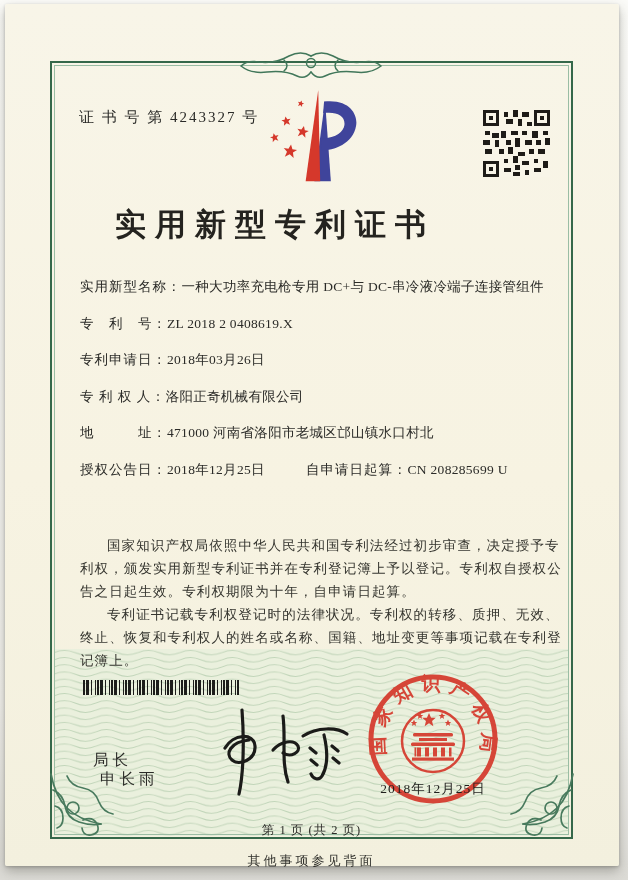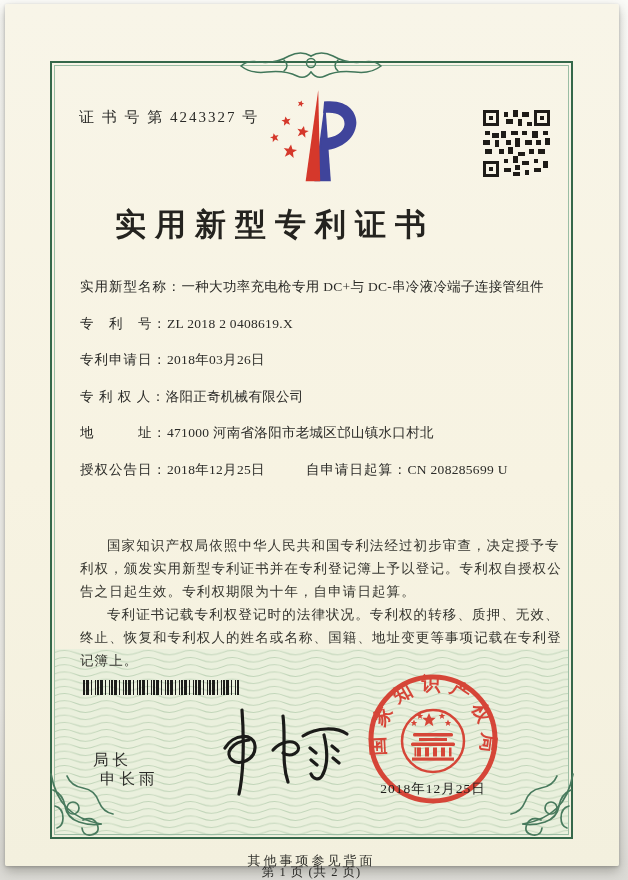--- a/index.html
+++ b/index.html
@@ -53,21 +53,21 @@
       #1d1d1b 3px 6px, transparent 6px 8px,
       #1d1d1b 8px 9px, transparent 9px 12px,
       #1d1d1b 12px 13px, transparent 13px 14px); }
   .sig-title { left:88px; top:734px; font-size:15.5px; letter-spacing:4px; color:#2b2b28;margin-top:12px; }
   .sig-name  { left:88px; top:765px; font-size:15.5px; letter-spacing:4px; color:#2b2b28;margin-left:7px; }
   .signature { left:192px; top:692px; width:158px; height:106px; }
   .seal { left:360px; top:667px; width:136px; height:136px; z-index:4; }
   .seal-date { left:365px; top:776px; width:126px; text-align:center;
     font-size:13.5px; color:#1f1f1d; letter-spacing:1px; z-index:5; }
 
-  .page-info { left:45px; top:860px; width:523px; text-align:center; font-size:12.5px;
+  .page-info { left:45px; top:818px; width:523px; text-align:center; font-size:12.5px;
     color:#2b2b28; letter-spacing:1px; }
   .back-note { left:45px; top:848px; width:523px; text-align:center; font-size:13px;
     color:#33332e; letter-spacing:3px; }
 </style>
 </head>
 <body>
 
 <div class="photo">
   <div class="paper">
 

